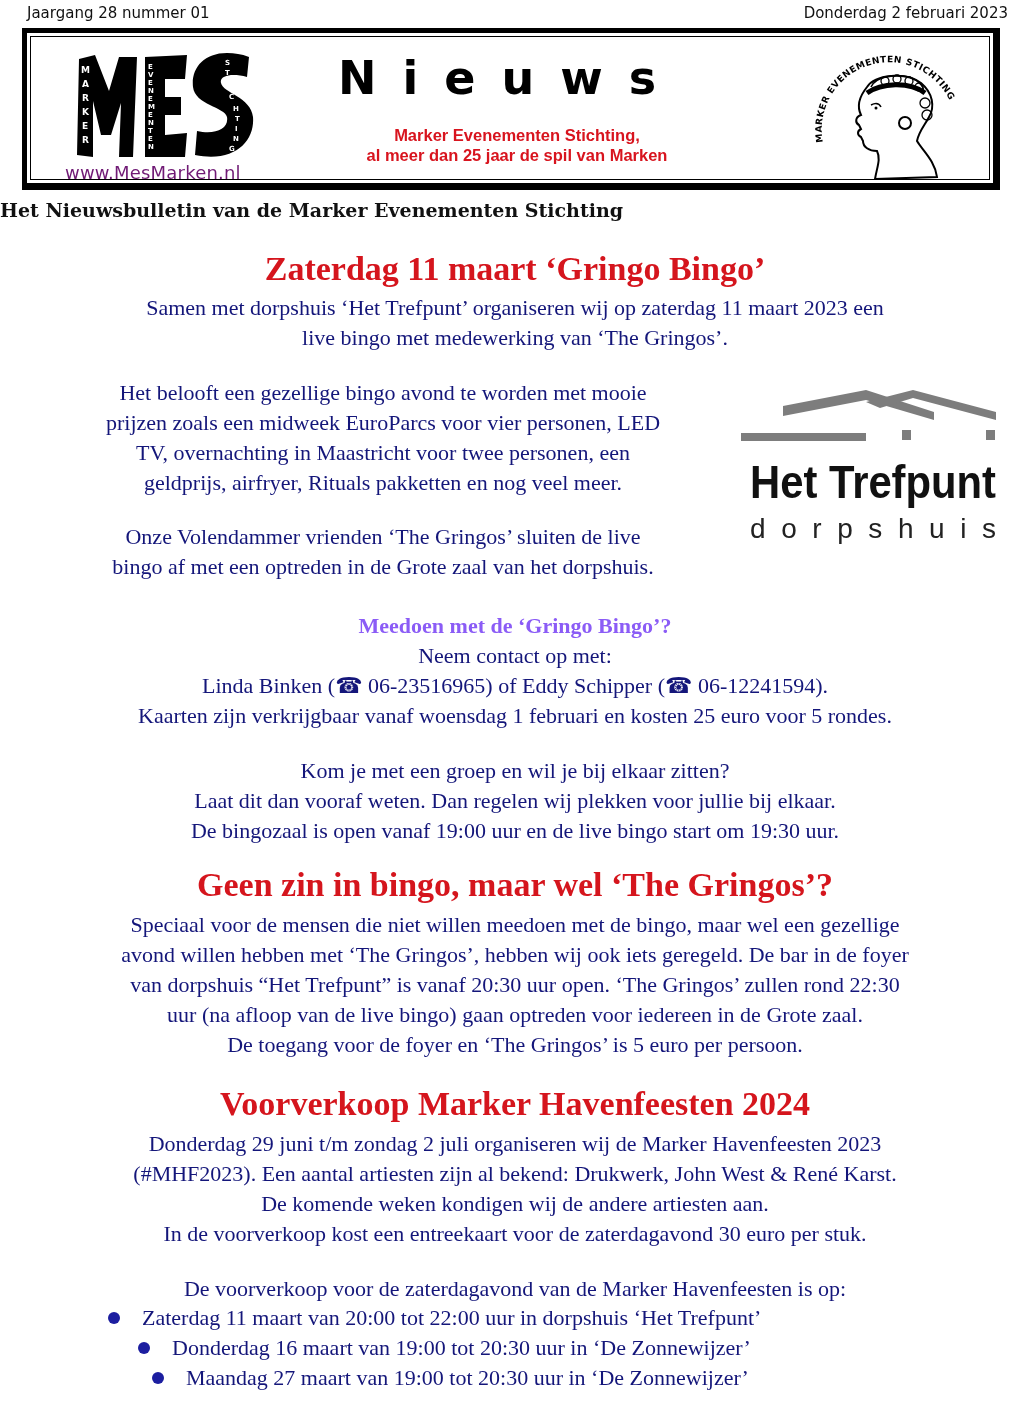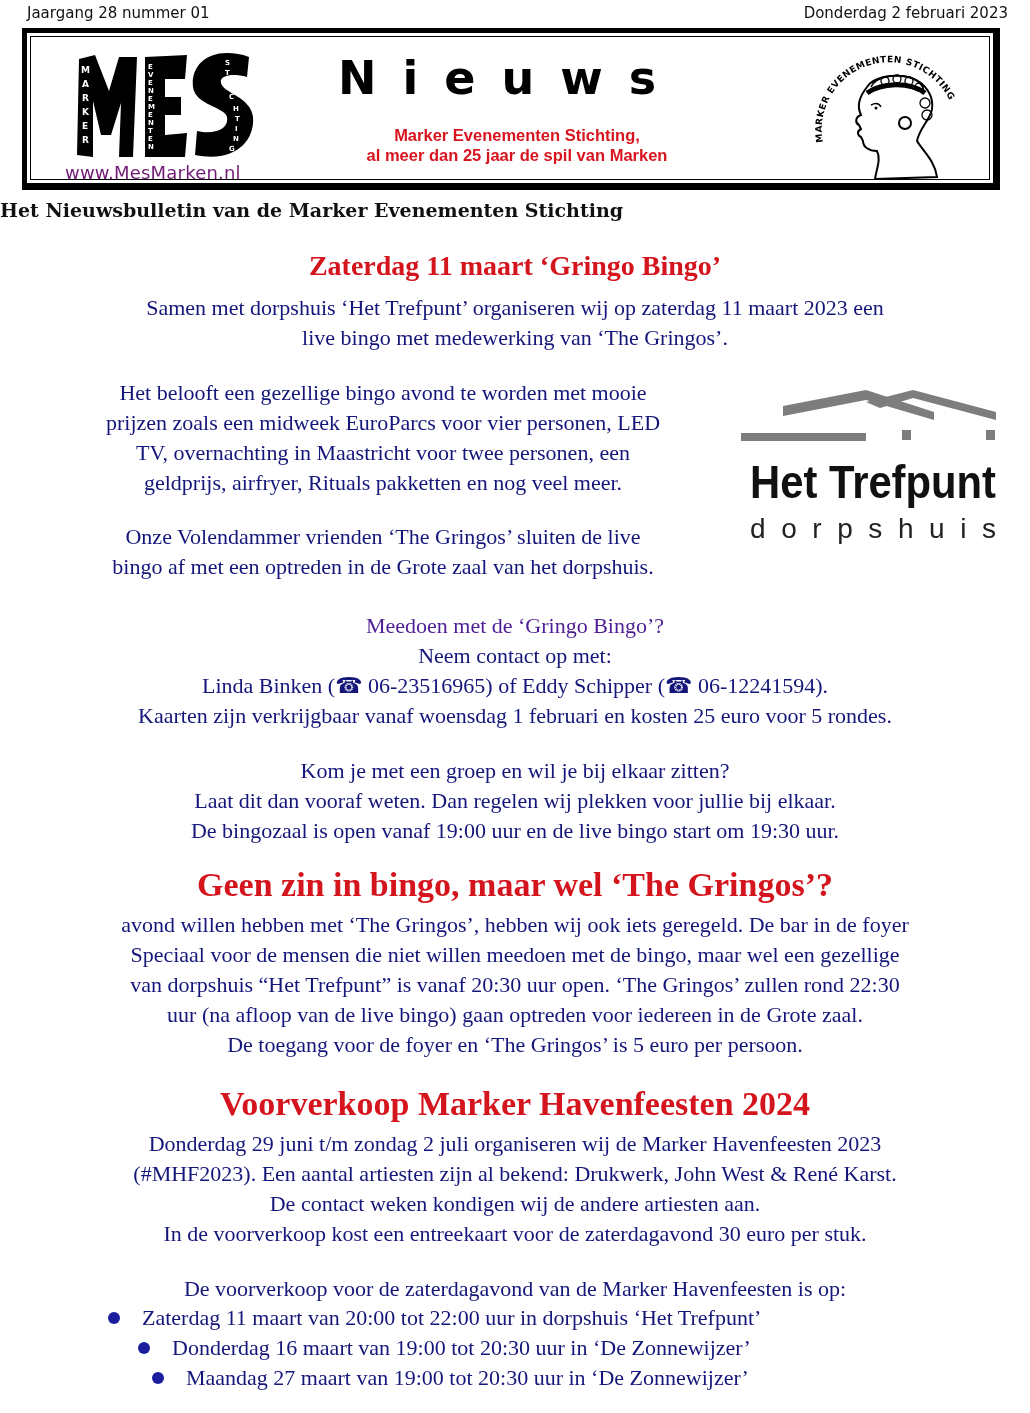--- a/index.html
+++ b/index.html
@@ -20,21 +20,21 @@
   .mes-url { position:absolute; left:38px; top:129px; font-family:"DejaVu Sans", sans-serif; font-size:18px; color:#701a75; letter-spacing:0.2px; }
   .nieuws { position:absolute; left:0; right:0; top:18px; text-align:center; font-family:"DejaVu Sans", sans-serif; font-weight:bold; font-size:46px; letter-spacing:26px; color:#000; }
   .tagline { position:absolute; left:260px; width:460px; text-align:center; font-family:"Liberation Sans", sans-serif; font-weight:bold; color:#d8141e; font-size:16.5px; line-height:21px; }
   .tagline.l1 { top:92px; }
   .tagline.l2 { top:112px; }
   .medallion { position:absolute; left:778px; top:14px; width:160px; height:140px; }
   .subtitle { position:absolute; left:0; right:0; top:199px; text-align:left; font-family:"DejaVu Serif", serif; font-weight:bold; font-size:19px; color:#111; }
   .h-red { position:absolute; left:0; right:0; text-align:center; font-family:"Liberation Serif", serif; font-weight:bold; color:#d5151d; }
   .para { position:absolute; text-align:center; font-family:"Liberation Serif", serif; color:#14167a; font-size:22px; line-height:30px; }
   .para div { white-space:nowrap; }
-  .sub-red { color:#4c1d95; font-weight:normal; }
+  .sub-red { color:#8b5cf6; font-weight:bold; }
   .trefpunt { position:absolute; left:738px; top:390px; width:262px; height:160px; }
   .bullets { position:absolute; left:0; right:0; top:1301px; font-family:"Liberation Serif", serif; color:#14167a; font-size:22px; line-height:30px; }
   .bullet-row { position:absolute; white-space:nowrap; }
   .bullet-dot { display:inline-block; width:12px; height:12px; border-radius:50%; background:#1c1ea0; margin-right:22px; vertical-align:middle; position:relative; top:-2px; }
 </style>
 </head>
 <body>
 
 <div class="topline left">Jaargang 28 nummer 01</div>
 <div class="topline right">Donderdag 2 februari 2023</div>
@@ -102,21 +102,21 @@
     <circle cx="120" cy="56" r="5" fill="none" stroke="#000" stroke-width="1.3"></circle>
     <circle cx="122" cy="68" r="5" fill="none" stroke="#000" stroke-width="1.3"></circle>
     <circle cx="100" cy="76" r="6" fill="none" stroke="#000" stroke-width="2"></circle>
     <path d="M66 58 C70 56 74 56 76 60" fill="none" stroke="#000" stroke-width="1.5"></path>
     <circle cx="71" cy="61" r="1.5" fill="#000"></circle>
   </svg>
 </div>
 
 <div class="subtitle">Het Nieuwsbulletin van de Marker Evenementen Stichting</div>
 
-<div class="h-red" style="top:250px; font-size:28px;">Zaterdag 11 maart ‘Gringo Bingo’</div>
+<div class="h-red" style="top:250px; font-size:34px;">Zaterdag 11 maart ‘Gringo Bingo’</div>
 <div class="para" style="left:0; right:0; top:293px;">
   <div>Samen met dorpshuis ‘Het Trefpunt’ organiseren wij op zaterdag 11 maart 2023 een</div>
   <div>live bingo met medewerking van ‘The Gringos’.</div>
 </div>
 
 <div class="para" style="left:28px; width:710px; top:378px;">
   <div>Het belooft een gezellige bingo avond te worden met mooie</div>
   <div>prijzen zoals een midweek EuroParcs voor vier personen, LED</div>
   <div>TV, overnachting in Maastricht voor twee personen, een</div>
   <div>geldprijs, airfryer, Rituals pakketten en nog veel meer.</div>
@@ -147,32 +147,32 @@
 </div>
 
 <div class="para" style="left:0; right:0; top:756px;">
   <div>Kom je met een groep en wil je bij elkaar zitten?</div>
   <div>Laat dit dan vooraf weten. Dan regelen wij plekken voor jullie bij elkaar.</div>
   <div>De bingozaal is open vanaf 19:00 uur en de live bingo start om 19:30 uur.</div>
 </div>
 
 <div class="h-red" style="top:866px; font-size:34px;">Geen zin in bingo, maar wel ‘The Gringos’?</div>
 <div class="para" style="left:0; right:0; top:910px;">
+  <div>Speciaal voor de mensen die niet willen meedoen met de bingo, maar wel een gezellige</div>
   <div>avond willen hebben met ‘The Gringos’, hebben wij ook iets geregeld. De bar in de foyer</div>
-  <div>Speciaal voor de mensen die niet willen meedoen met de bingo, maar wel een gezellige</div>
   <div>van dorpshuis “Het Trefpunt” is vanaf 20:30 uur open. ‘The Gringos’ zullen rond 22:30</div>
   <div>uur (na afloop van de live bingo) gaan optreden voor iedereen in de Grote zaal.</div>
   <div>De toegang voor de foyer en ‘The Gringos’ is 5 euro per persoon.</div>
 </div>
 
 <div class="h-red" style="top:1085px; font-size:34px;">Voorverkoop Marker Havenfeesten 2024</div>
 <div class="para" style="left:0; right:0; top:1129px;">
   <div>Donderdag 29 juni t/m zondag 2 juli organiseren wij de Marker Havenfeesten 2023</div>
   <div>(#MHF2023). Een aantal artiesten zijn al bekend: Drukwerk, John West &amp; René Karst.</div>
-  <div>De contact weken kondigen wij de andere artiesten aan.</div>
+  <div>De komende weken kondigen wij de andere artiesten aan.</div>
   <div>In de voorverkoop kost een entreekaart voor de zaterdagavond 30 euro per stuk.</div>
 </div>
 
 <div class="para" style="left:0; right:0; top:1274px;">
   <div>De voorverkoop voor de zaterdagavond van de Marker Havenfeesten is op:</div>
 </div>
 
 <div class="bullets">
   <div class="bullet-row" style="left:108px; top:2px;">
     <span class="bullet-dot"></span><span>Zaterdag 11 maart van 20:00 tot 22:00 uur in dorpshuis ‘Het Trefpunt’</span>

